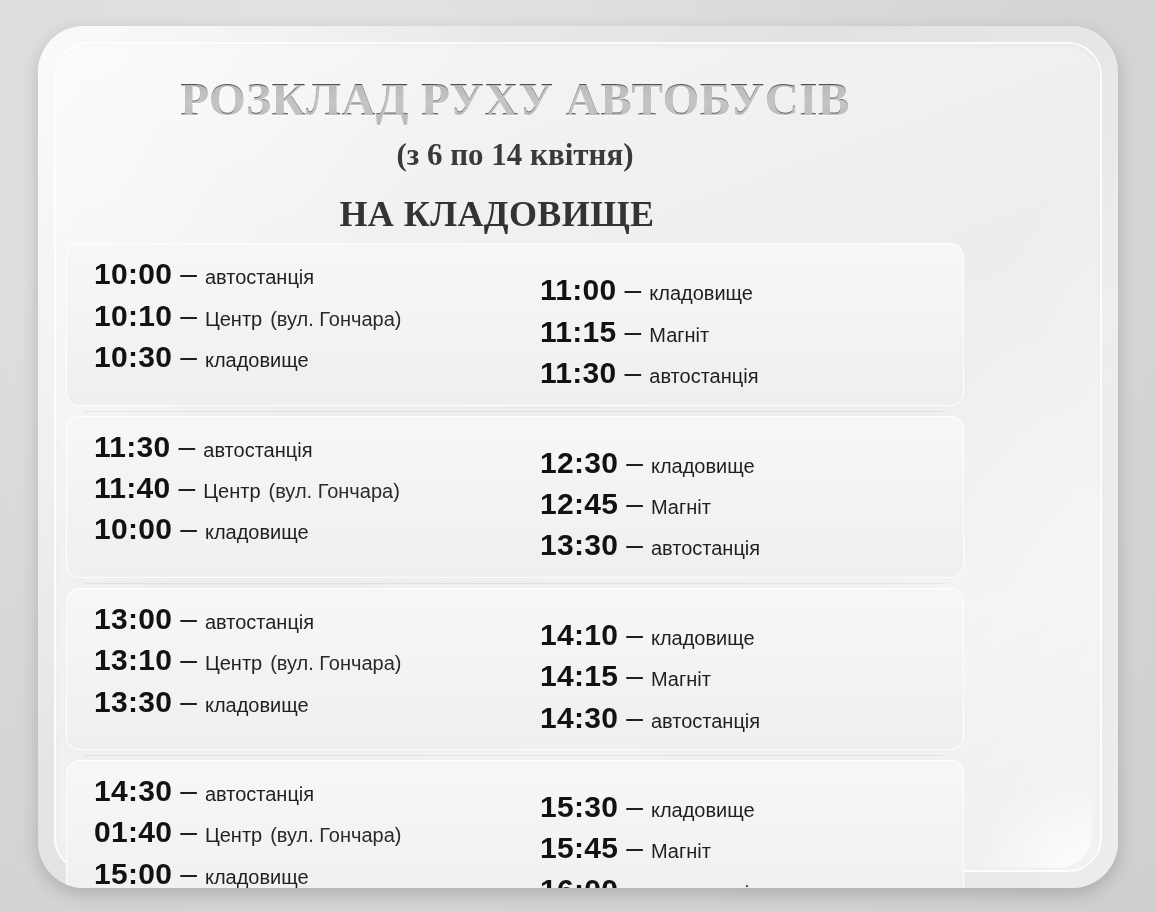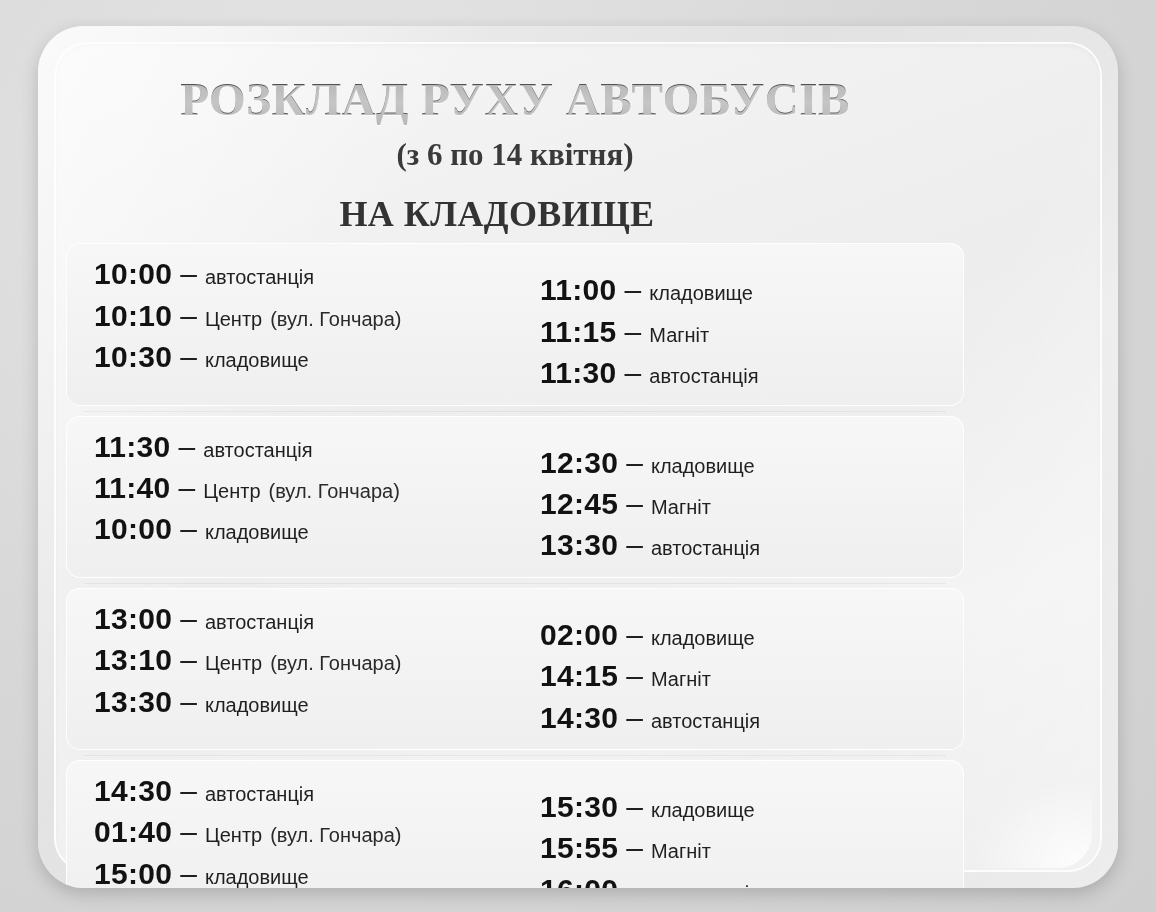--- a/index.html
+++ b/index.html
@@ -293,21 +293,21 @@
           </div>
           <div class="trip">
             <span class="time">13:30</span>
             <span class="dash">–</span>
             <span class="place">кладовище</span>
             <span class="note"></span>
           </div>
         </div>
         <div class="group-col right">
           <div class="trip">
-            <span class="time">02:00</span>
+            <span class="time">14:10</span>
             <span class="dash">–</span>
             <span class="place">кладовище</span>
             <span class="note"></span>
           </div>
           <div class="trip">
             <span class="time">14:15</span>
             <span class="dash">–</span>
             <span class="place">Магніт</span>
             <span class="note"></span>
           </div>
@@ -342,21 +342,21 @@
           </div>
         </div>
         <div class="group-col right">
           <div class="trip">
             <span class="time">15:30</span>
             <span class="dash">–</span>
             <span class="place">кладовище</span>
             <span class="note"></span>
           </div>
           <div class="trip">
-            <span class="time">15:55</span>
+            <span class="time">15:45</span>
             <span class="dash">–</span>
             <span class="place">Магніт</span>
             <span class="note"></span>
           </div>
           <div class="trip">
             <span class="time">16:00</span>
             <span class="dash">–</span>
             <span class="place">автостанція</span>
             <span class="note"></span>
           </div>

